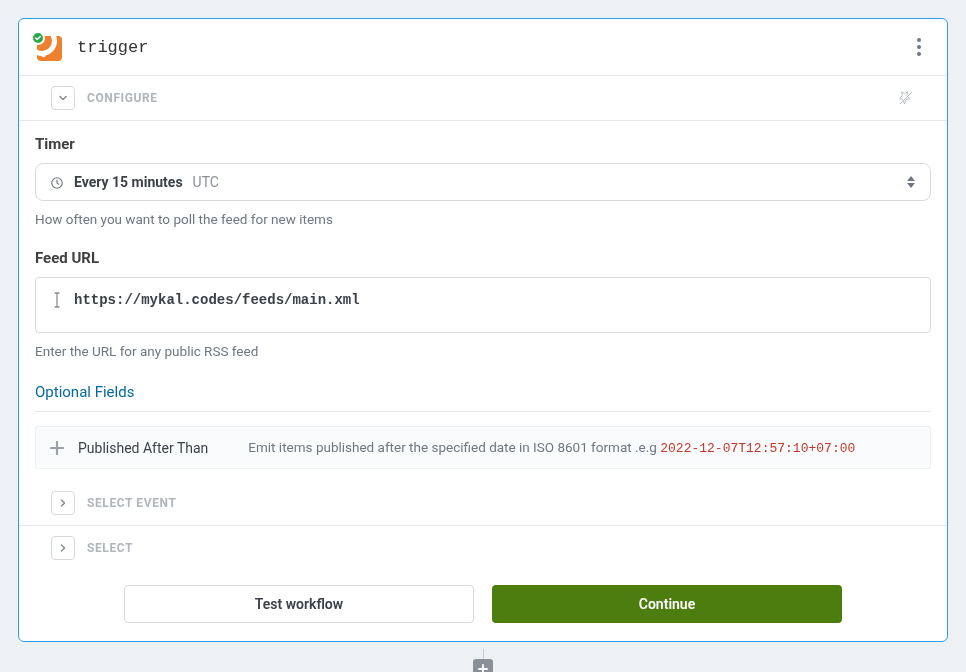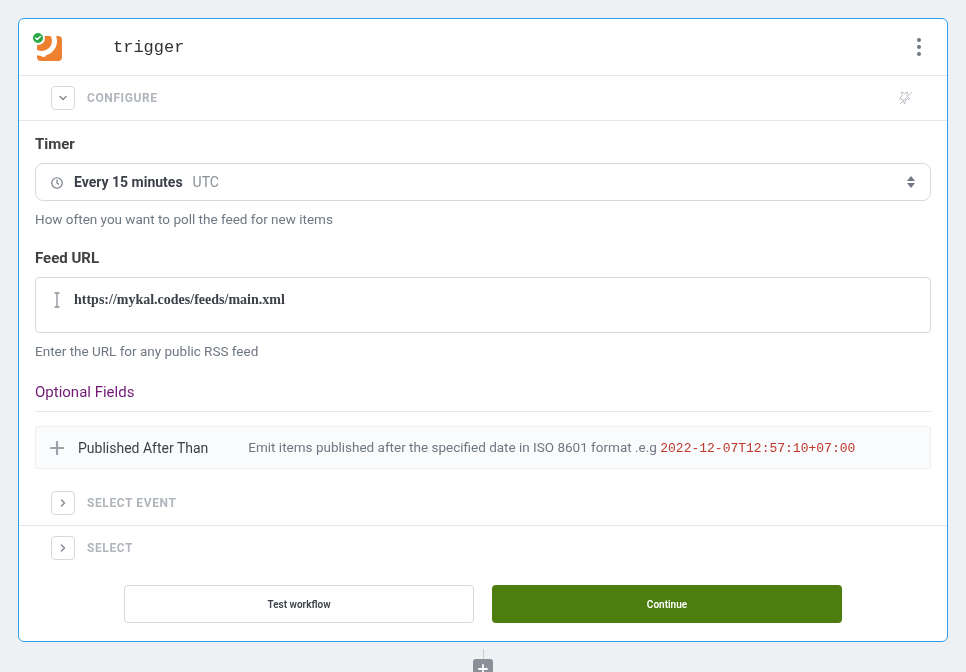--- a/index.html
+++ b/index.html
@@ -19,21 +19,20 @@
     height: 624px;
     display: flex;
     flex-direction: column;
     overflow: hidden;
   }
   .header {
     display: flex;
     align-items: center;
     padding: 14px 16px;
     border-bottom: 1px solid #e5e8eb;
-    gap: 36px;
   }
   .rss-icon-wrap {
     position: relative;
     width: 28px;
     height: 28px;
     margin-right: 14px;
   }
   .rss-icon {
     width: 25px;
     height: 25px;
@@ -184,29 +183,29 @@
     width: 14px;
     margin-right: 10px;
     color: #8a9098;
     flex-shrink: 0;
     display:flex; align-items:center; justify-content:center;
   }
   .input-value {
     font-size: 14px;
     font-weight: 700;
     color: #3c4149;
-    font-family: Liberation Serif, serif;
+    font-family: Liberation Mono, monospace;
     border: none;
     outline: none;
     width: 100%;
     background: transparent;
   }
   .optional-header {
     font-size: 15px;
-    color: #701a75;
+    color: #0369a1;
     margin-top: 24px;
     padding-bottom: 10px;
     border-bottom: 1px solid #e5e8eb;
   }
   .optional-row {
     display: flex;
     align-items: center;
     border: 1px solid #edeff1;
     background: #fafbfc;
     border-radius: 2px;
@@ -240,21 +239,21 @@
     padding: 14px 16px 18px;
     display: flex;
     gap: 18px;
     justify-content: center;
     border-top: 1px solid transparent;
   }
   .btn {
     width: 350px;
     height: 38px;
     border-radius: 4px;
-    font-size: 10px;
+    font-size: 14px;
     font-weight: 600;
     cursor: pointer;
     display:flex; align-items:center; justify-content:center;
     border: 1px solid transparent;
   }
   .btn-secondary {
     background: #fff;
     border-color: #d5dade;
     color: #3c4149;
   }

